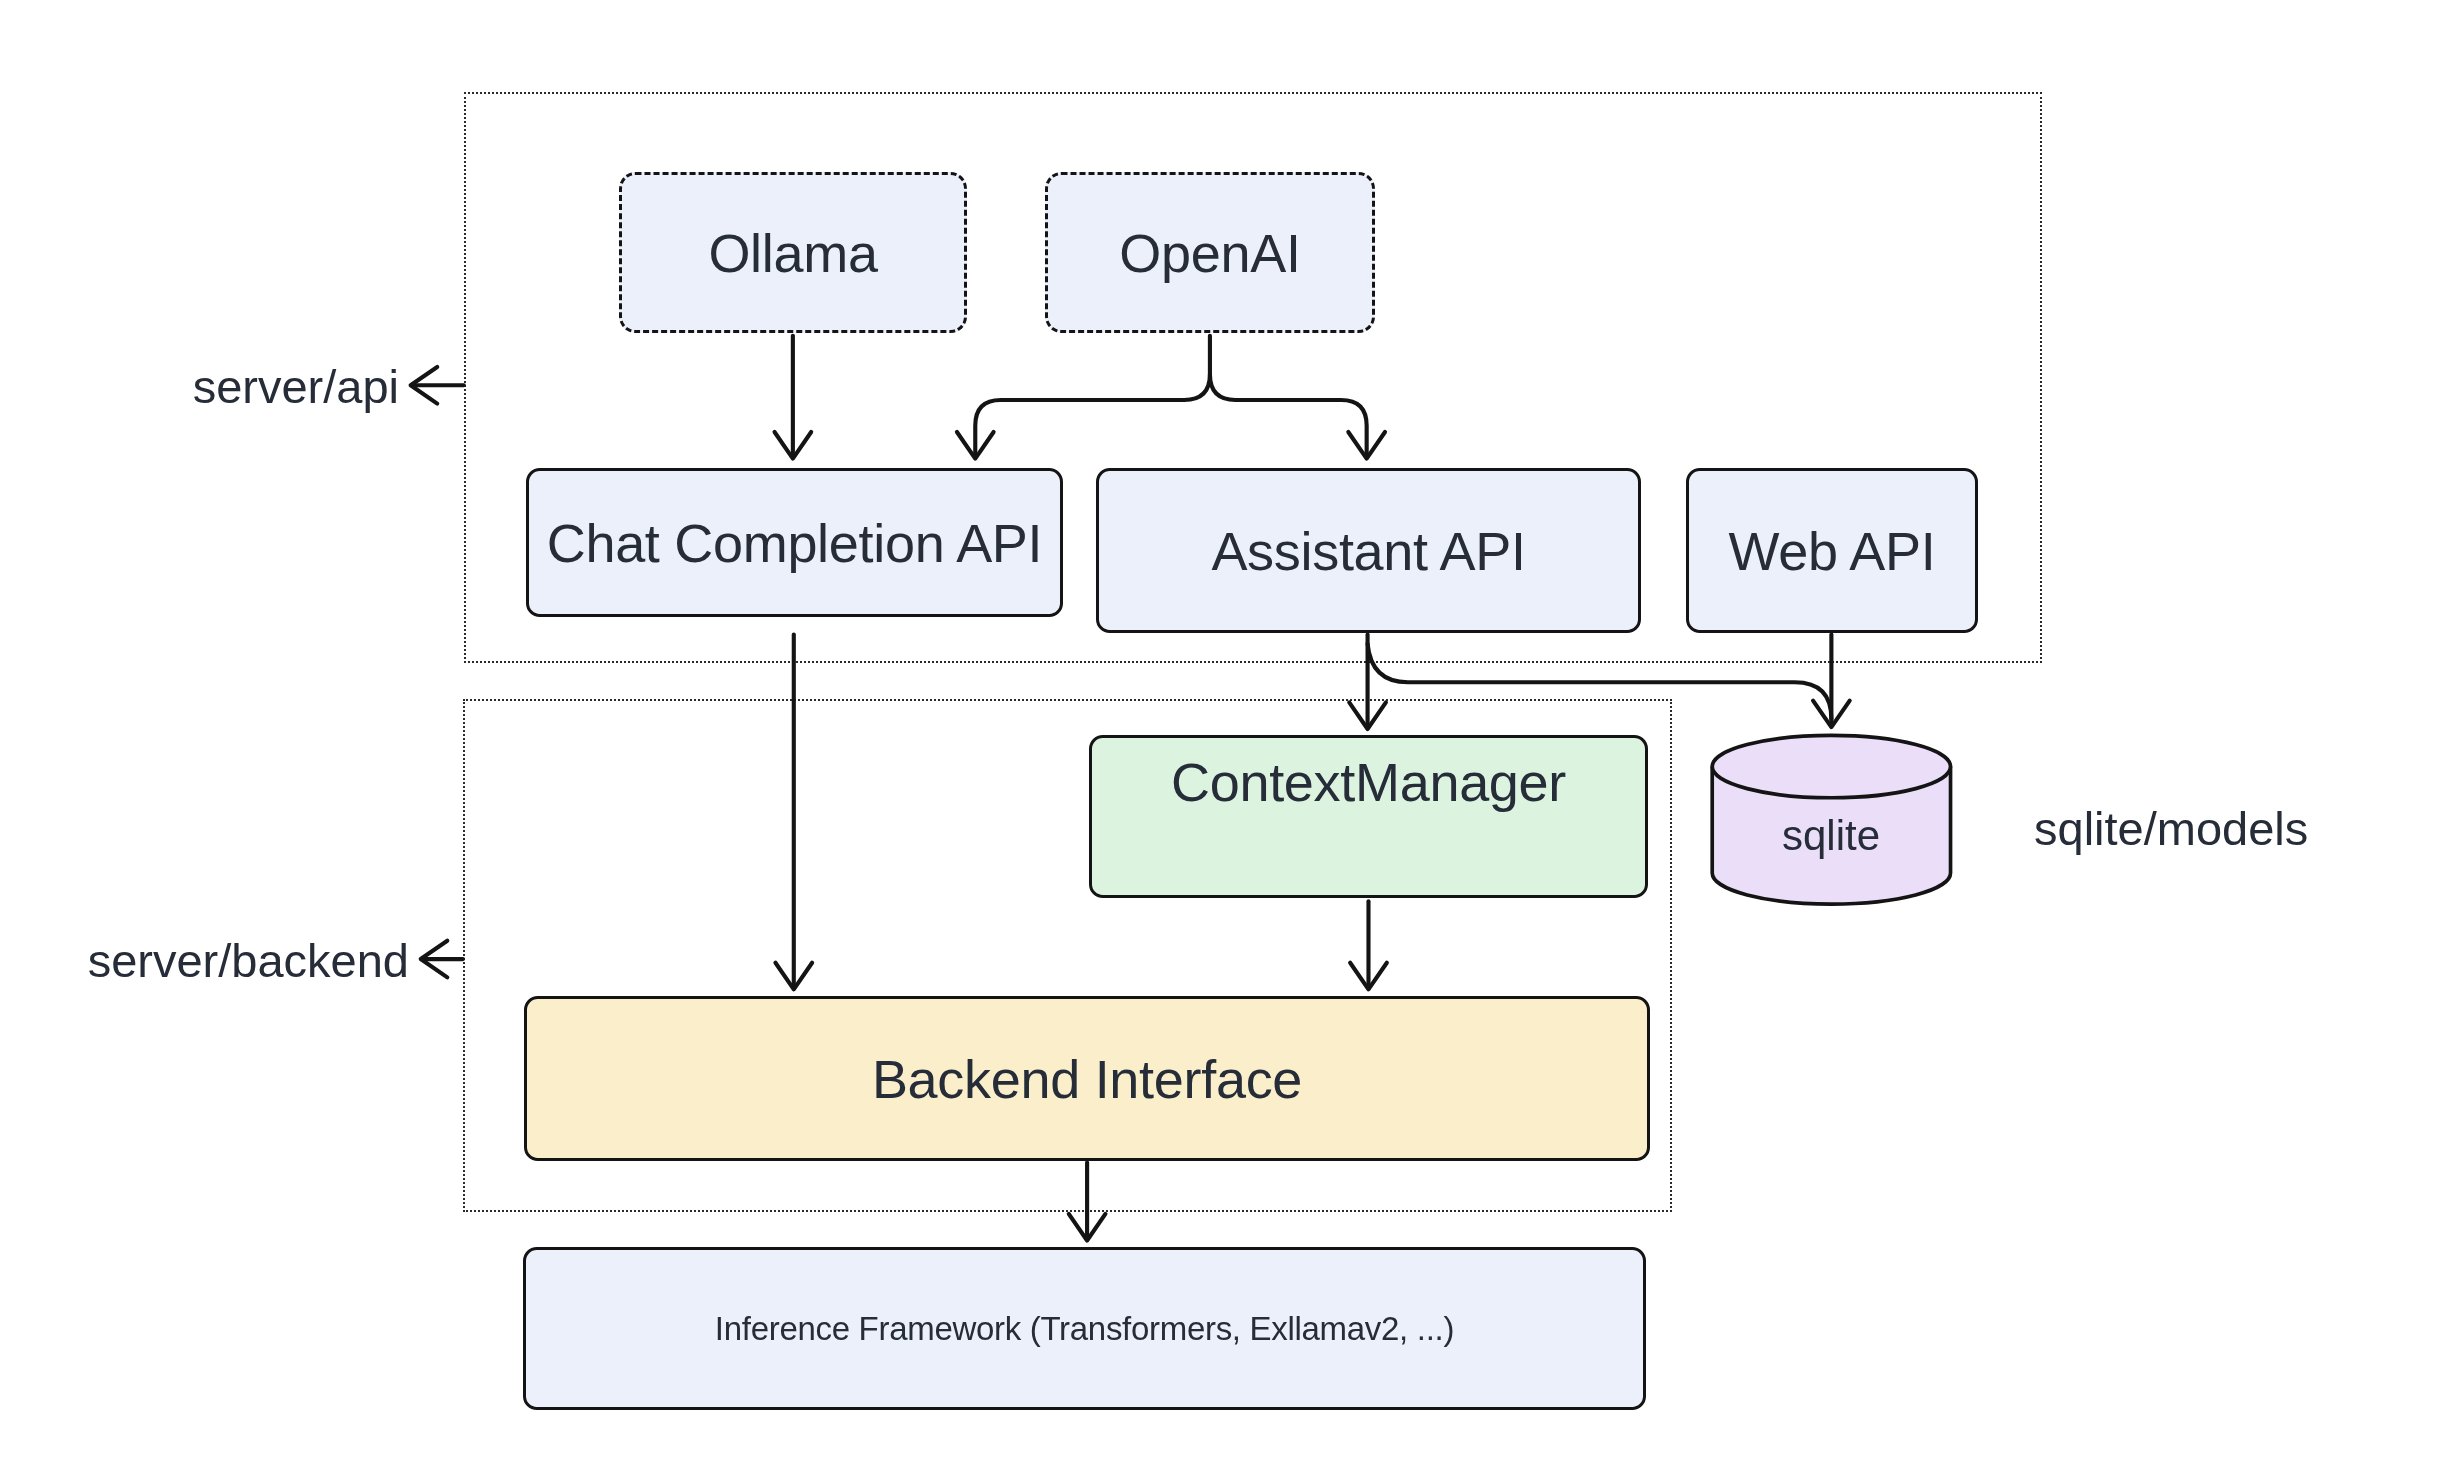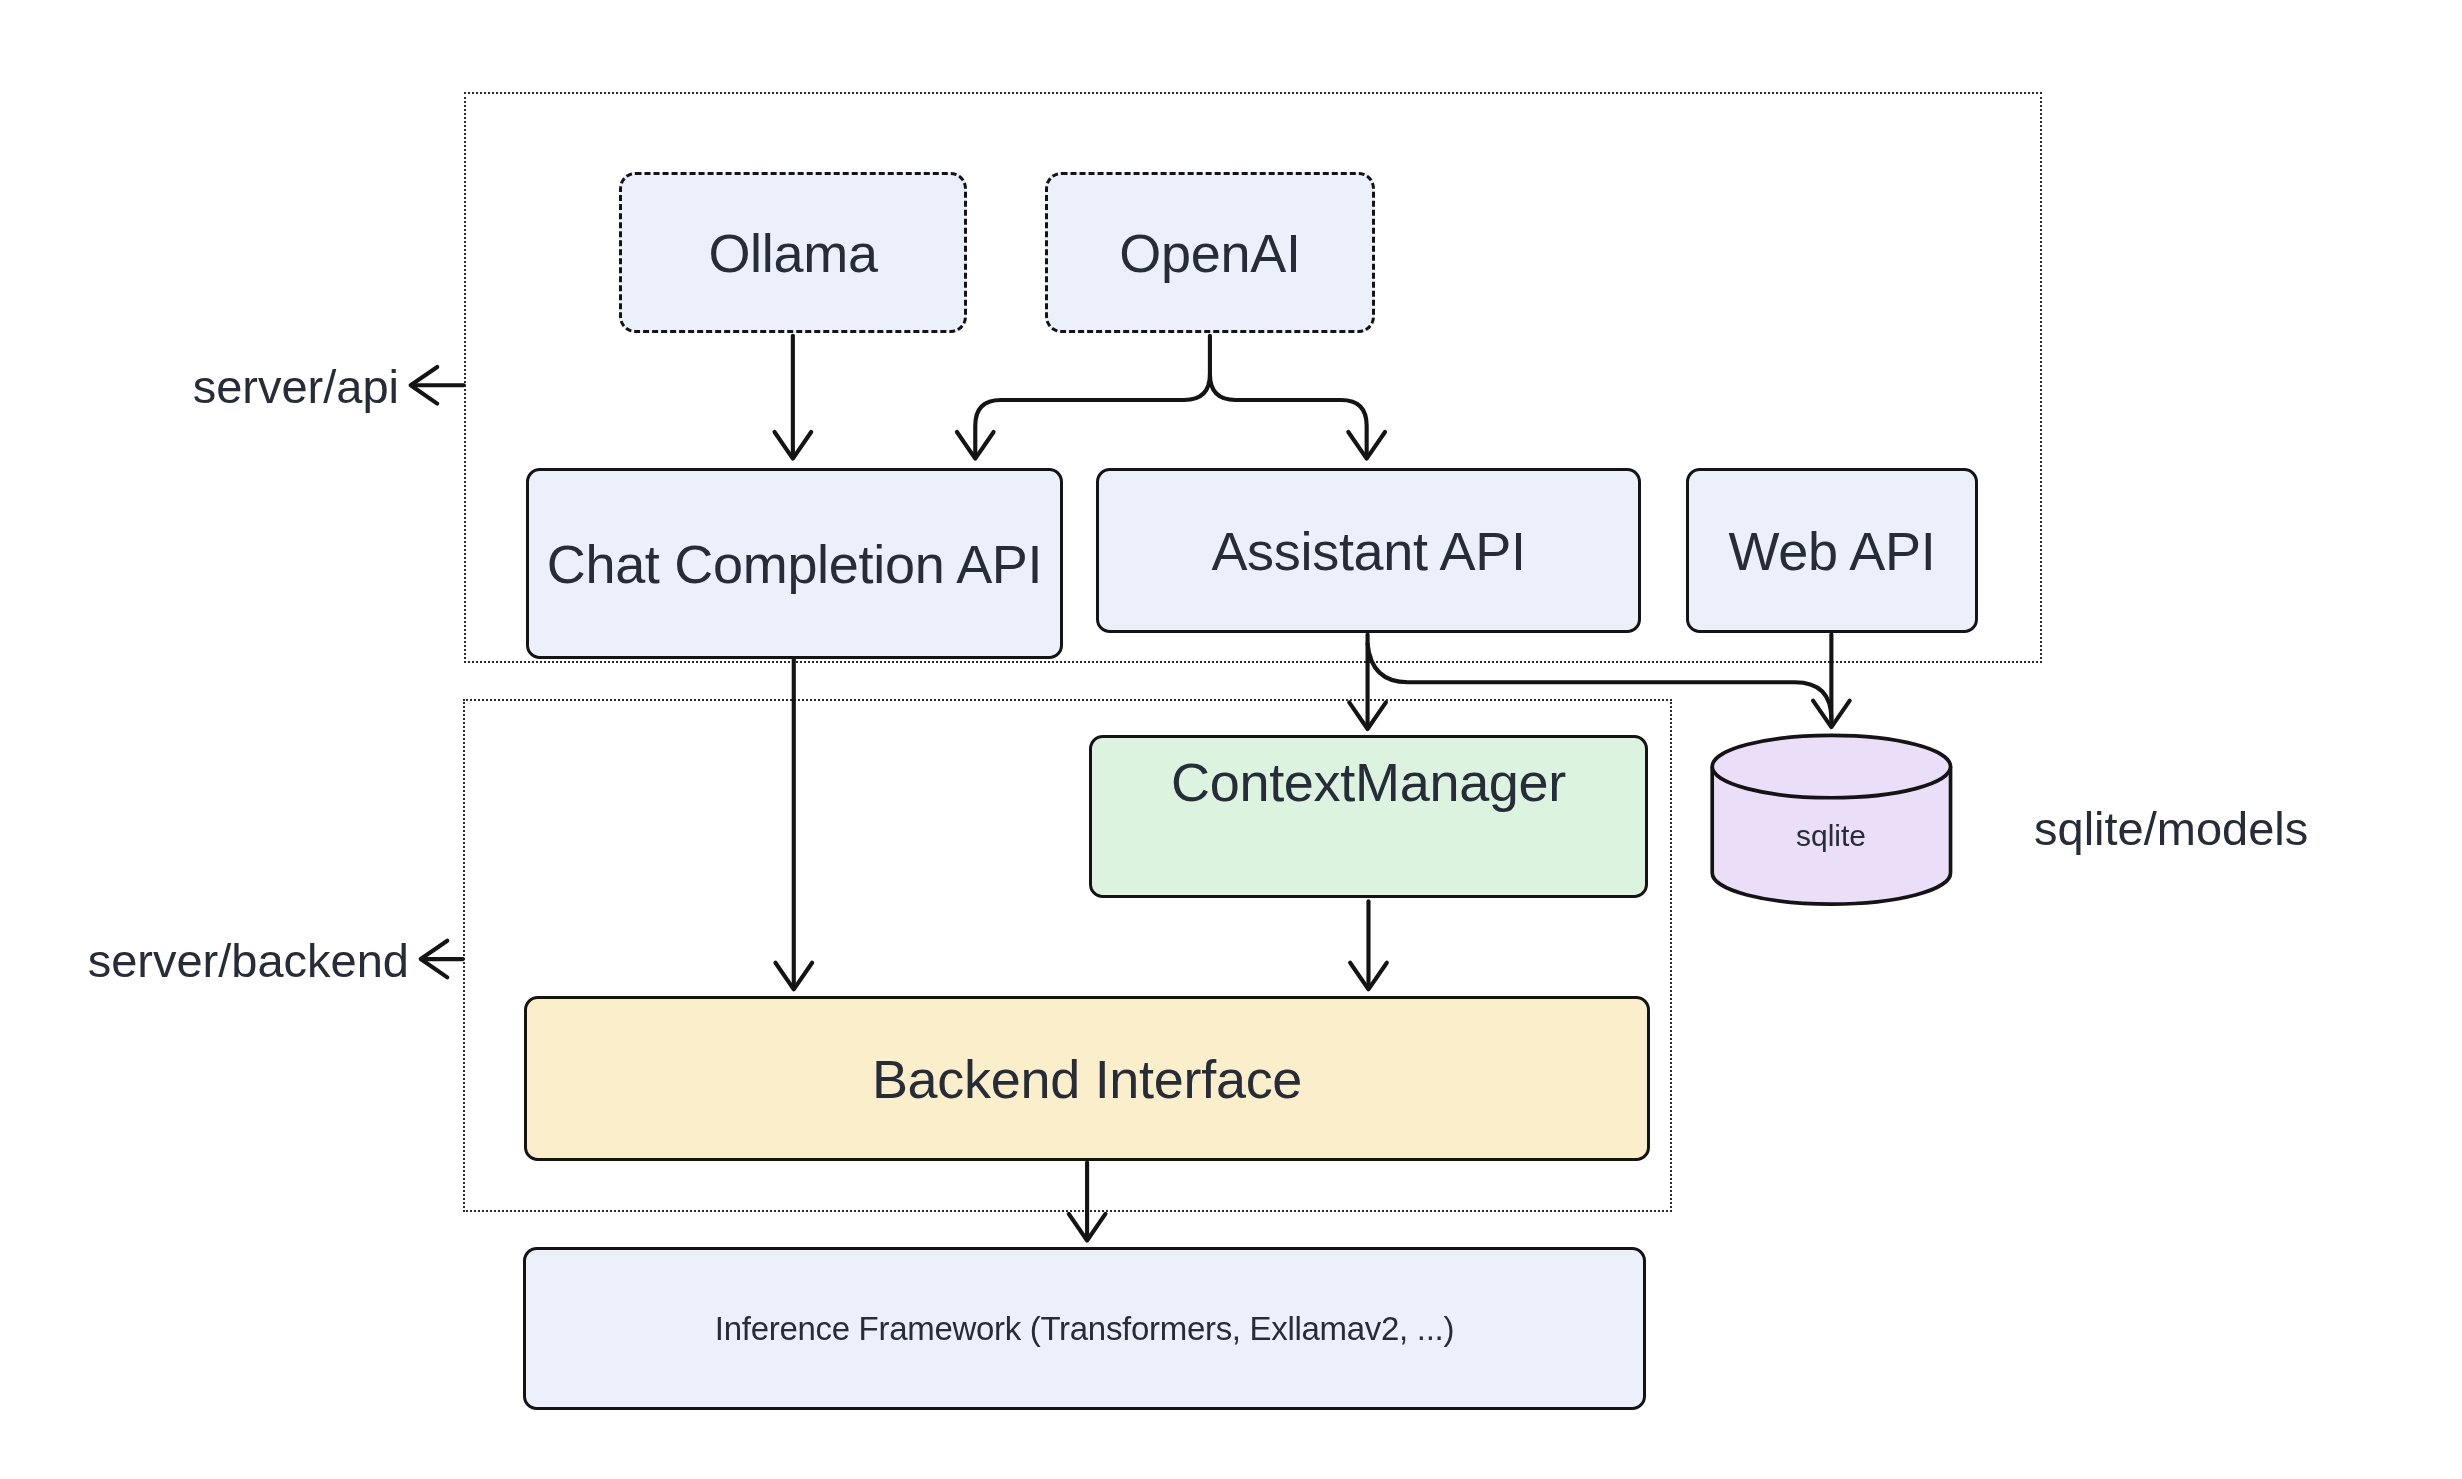--- a/index.html
+++ b/index.html
@@ -43,21 +43,21 @@
     text-align:center;
     box-sizing:border-box;
   }
   .node.dashed{border:3.7px dashed var(--border);border-radius:16.5px;}
   .node.green{background:var(--node-green);flex-direction:column;line-height:1.65;justify-content:space-between;}
   .node.yellow{background:var(--node-yellow);align-items:center;}
   .node.inference{font-size:33px;}
   .cyl-label{
     position:absolute;
     display:flex;align-items:center;justify-content:center;
-    font-size:30px;
+    font-size:42px;
     background:transparent;
   }
   .side-label{
     position:absolute;
     font-size:47px;
     white-space:nowrap;
   }
   .side-label.right-align{text-align:right;}
 </style>
 </head>
@@ -107,21 +107,21 @@
   </svg>
 
   <div class="node dashed" style="left:619px;top:172px;width:348px;height:161px;">
     <span>Ollama</span>
   </div>
 
   <div class="node dashed" style="left:1045px;top:172px;width:330px;height:161px;">
     <span>OpenAI</span>
   </div>
 
-  <div class="node" style="left:526px;top:468px;width:537px;height:191px;">
+  <div class="node" style="left:526px;top:468px;width:537px;height:149px;">
     <span>Chat Completion API</span>
   </div>
 
   <div class="node" style="left:1096px;top:468px;width:545px;height:165px;">
     <span>Assistant API</span>
   </div>
 
   <div class="node" style="left:1686px;top:468px;width:292px;height:165px;">
     <span>Web API</span>
   </div>

